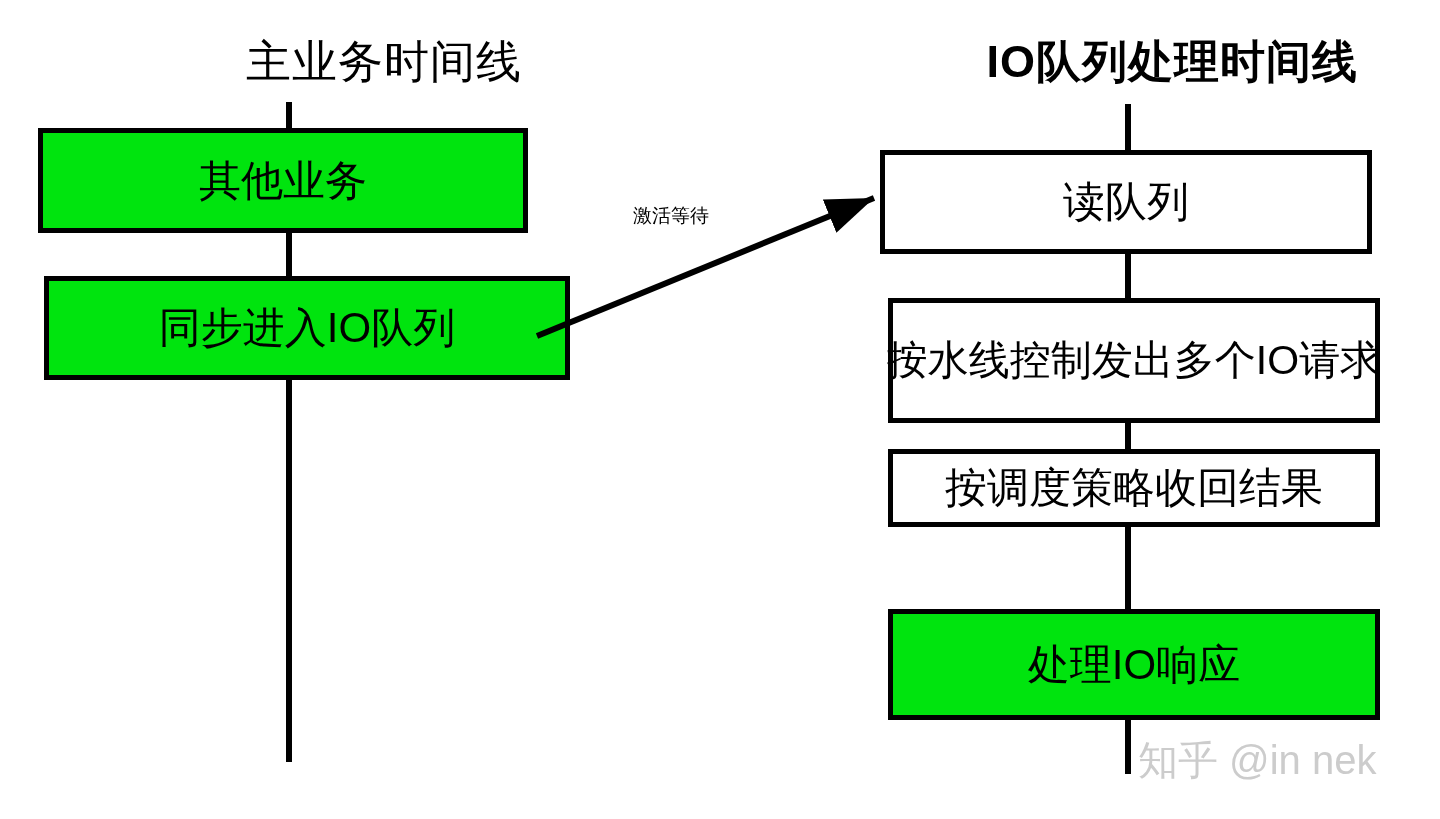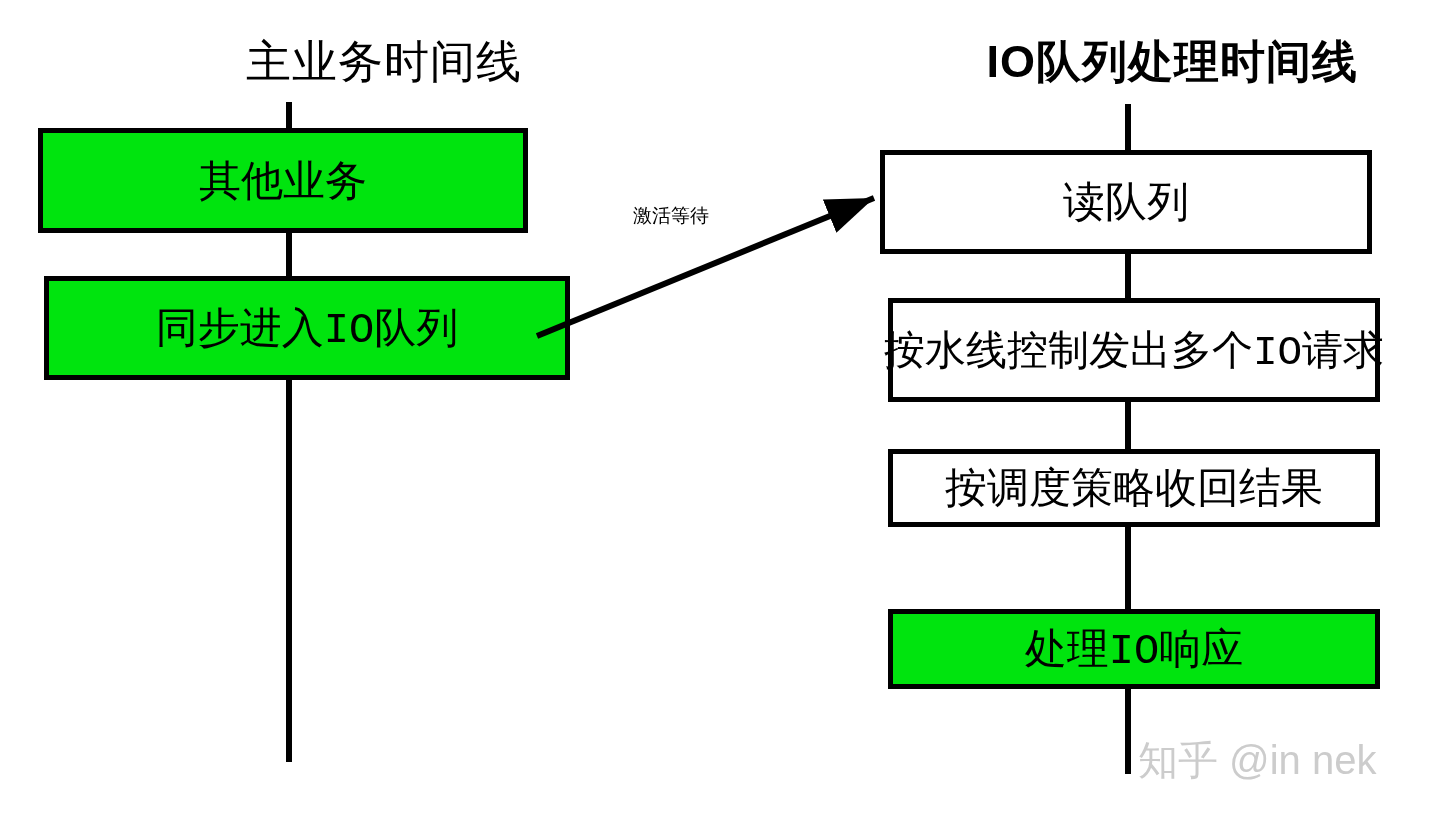--- a/index.html
+++ b/index.html
@@ -37,30 +37,29 @@
     position: absolute;
     box-sizing: border-box;
     border: 5px solid var(--line, #000);
     display: flex;
     align-items: center;
     justify-content: center;
     font-size: 42px;
     color: #000;
     white-space: nowrap;
     text-align: left;
-    font-family: Liberation Mono, monospace;
   }
   .fill-green { background: var(--box-green, #00e40e); }
   .fill-white { background: var(--box-white, #ffffff); margin-top: 19px; }
   .lbox1 { left: 38px;  top: 128px; width: 490px; height: 105px; }
   .lbox2 { left: 44px;  top: 276px; width: 526px; height: 104px; }
   .rbox1 { left: 880px; top: 131px; width: 492px; height: 104px; }
-  .rbox2 { left: 888px; top: 279px; width: 492px; height: 104px; font-size: 41px; }
+  .rbox2 { left: 888px; top: 279px; width: 492px; height: 125px; font-size: 41px; }
   .rbox3 { left: 888px; top: 430px; width: 492px; height: 78px; }
-  .rbox4 { left: 888px; top: 609px; width: 492px; height: 80px; }
+  .rbox4 { left: 888px; top: 609px; width: 492px; height: 111px; }
   .arrow-svg {
     position: absolute;
     left: 0; top: 0;
     width: 1440px;
     height: 819px;
     pointer-events: none;
   }
   .arrow-label {
     position: absolute;
     left: 633px;

